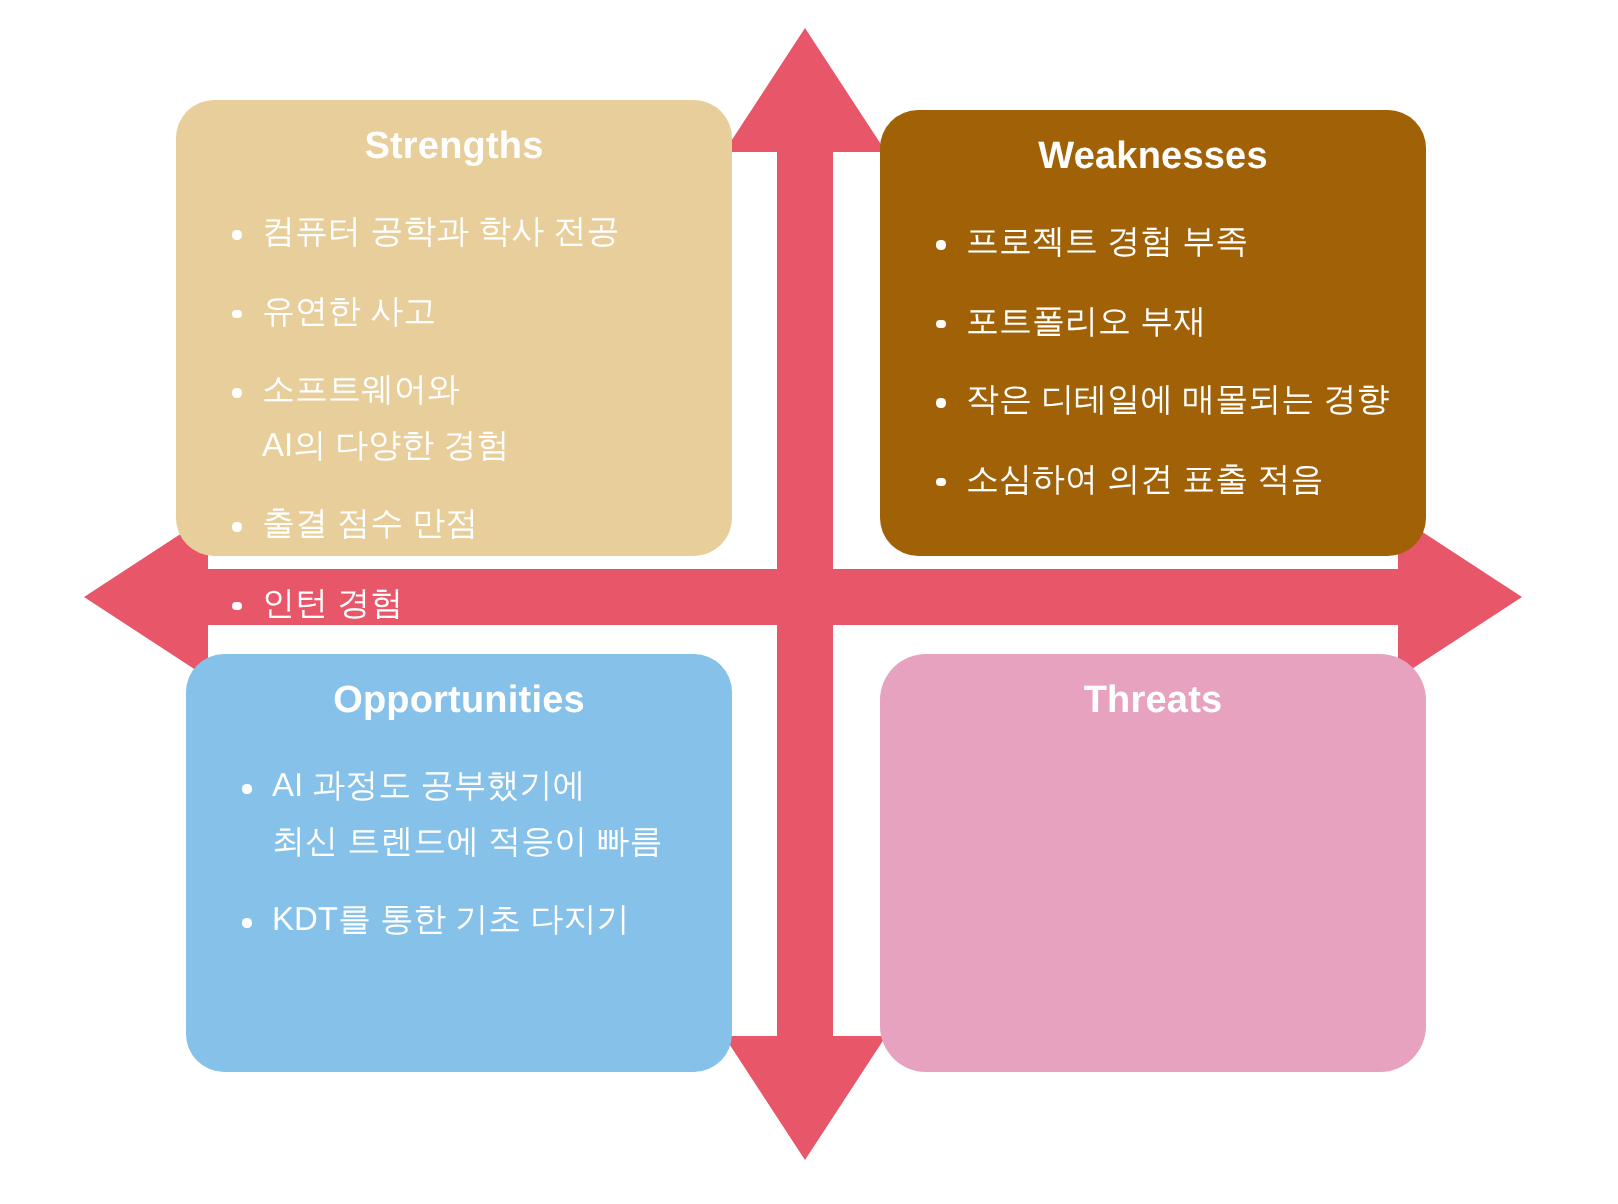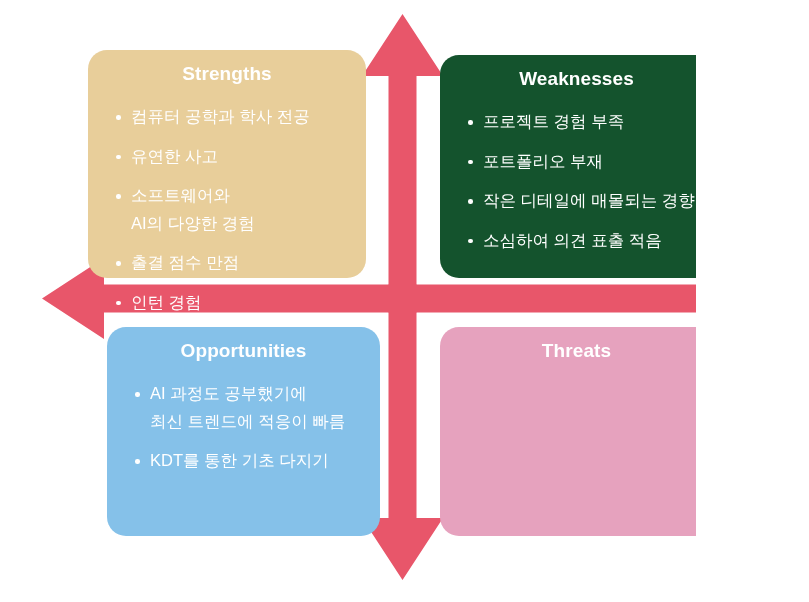--- a/index.html
+++ b/index.html
@@ -2,21 +2,21 @@
 <html><head>
 <meta charset="utf-8">
 <style>
   html, body {
     margin: 0;
     padding: 0;
     background: #ffffff;
   }
   #swot-canvas {
     position: relative;
-    width: 696px;
+    width: 809px;
     height: 602px;
     background: #ffffff;
     overflow: hidden;
     font-family: "Liberation Sans", "DejaVu Sans", sans-serif;
   }
 
   
   .arrow-cross {
     position: absolute;
     left: 0;
@@ -74,21 +74,21 @@
 
   #quad-strengths {
     left: 88px;  top: 50px;
     width: 278px; height: 228px;
   }
   #quad-weaknesses {
     left: 440px; top: 55px;
     width: 273px; height: 223px;
   }
   #quad-opportunities {
-    left: 107px;  top: 327px;
+    left: 93px;  top: 327px;
     width: 273px; height: 209px;
   }
   #quad-threats {
     left: 440px; top: 327px;
     width: 273px; height: 209px;
   }
 </style>
 </head>
 <body>
 
@@ -109,36 +109,36 @@
     <ul class="quad-list">
       <li>컴퓨터 공학과 학사 전공</li>
       <li>유연한 사고</li>
       <li>소프트웨어와
 AI의 다양한 경험</li>
       <li>출결 점수 만점</li>
       <li>인턴 경험</li>
     </ul>
   </div>
 
-  <div class="quad" id="quad-weaknesses" style="background:#14532d;">
+  <div class="quad" id="quad-weaknesses" style="background:#a16207;">
     <div class="quad-title">Weaknesses</div>
     <ul class="quad-list">
       <li>프로젝트 경험 부족</li>
       <li>포트폴리오 부재</li>
       <li>작은 디테일에 매몰되는 경향</li>
       <li>소심하여 의견 표출 적음</li>
     </ul>
   </div>
 
   <div class="quad" id="quad-opportunities" style="background:#85C1E9;">
     <div class="quad-title">Opportunities</div>
     <ul class="quad-list">
       <li>AI 과정도 공부했기에
 최신 트렌드에 적응이 빠름</li>
       <li>KDT를 통한 기초 다지기</li>
     </ul>
   </div>
 
-  <div class="quad" id="quad-threats" style="background:#E6A2BE;">
+  <div class="quad" id="quad-threats" style="background:#E6A2BE;border-radius:23px;">
     <div class="quad-title">Threats</div>
   </div>
 
 </div>
 
 </body></html>

